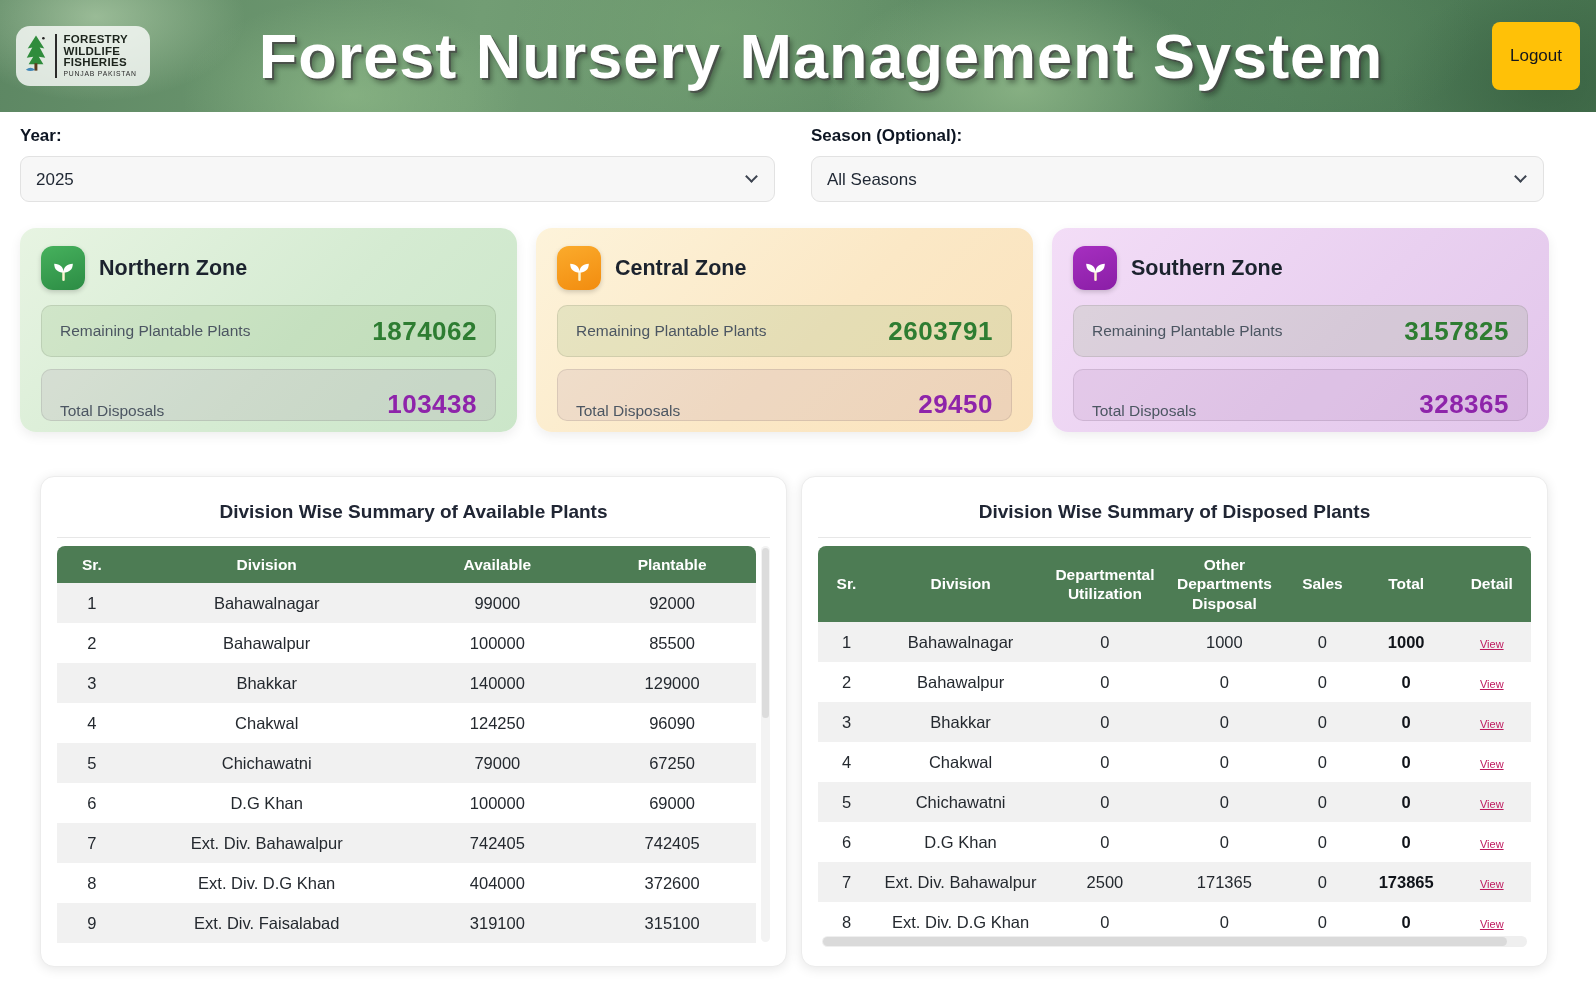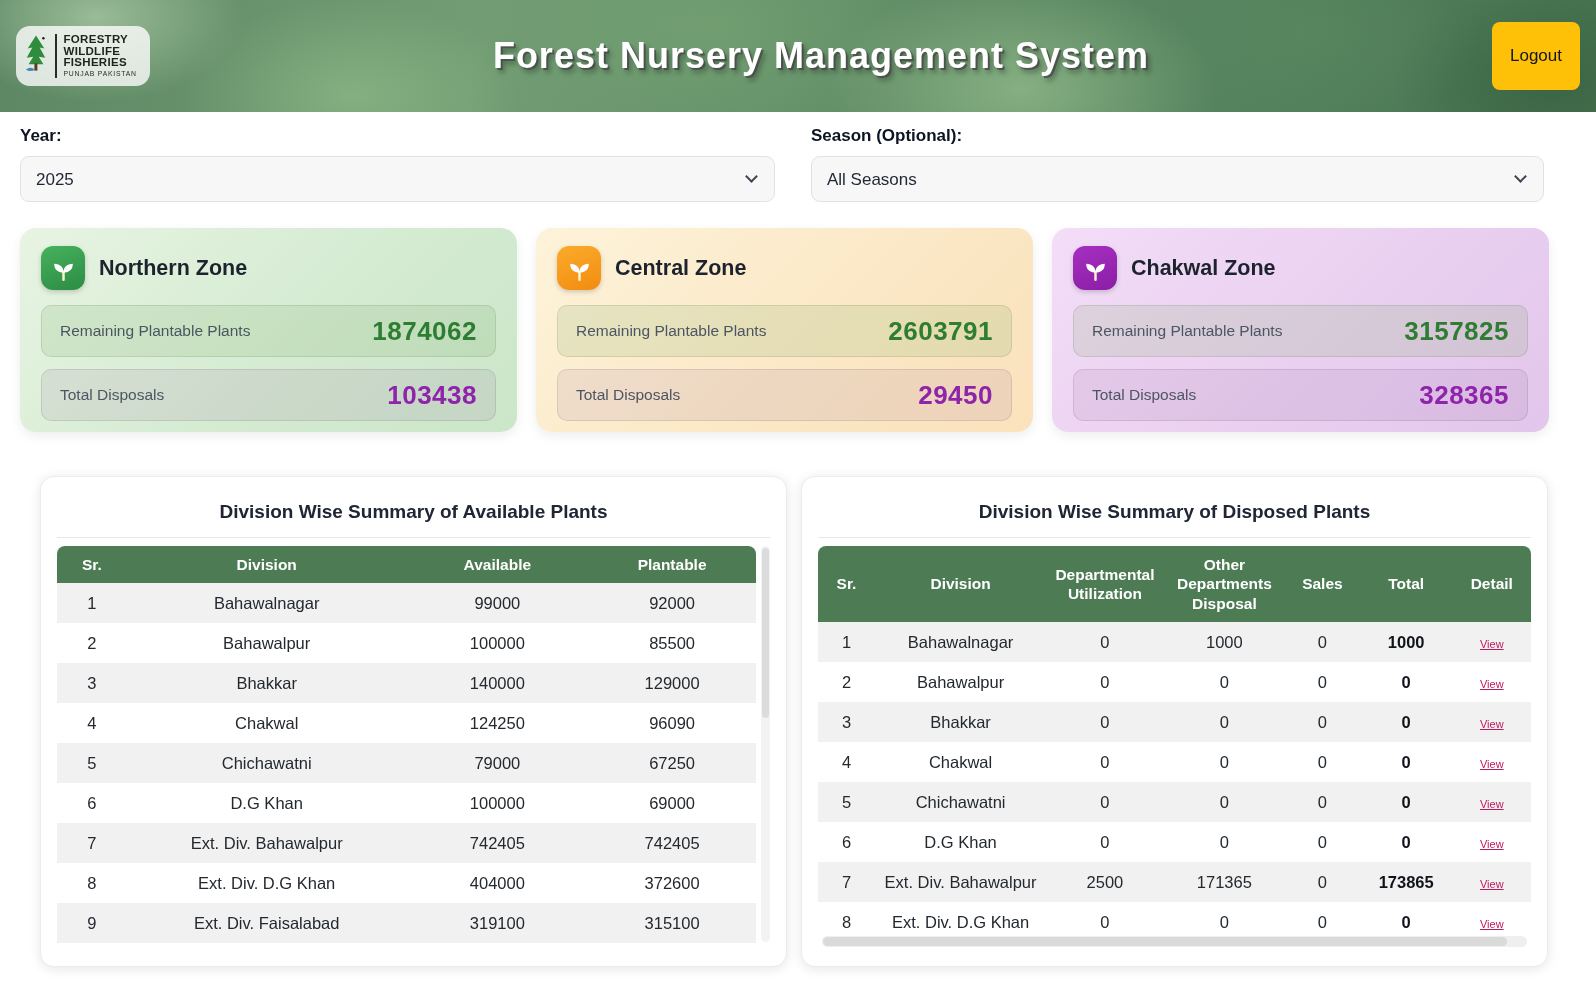--- a/index.html
+++ b/index.html
@@ -22,21 +22,21 @@
   .logo-box {
     display:flex; align-items:center; gap:7px;
     width:134px; height:60px; padding:6px 8px;
     background:rgba(255,255,255,.78); border-radius:14px; flex:0 0 auto;
   }
   .logo-divider { width:1.5px; height:44px; background:#2a2a2a; }
   .logo-text { display:flex; flex-direction:column; line-height:1.02;justify-content:space-between; }
   .logo-line { font-weight:700; font-size:11.5px; letter-spacing:.3px; color:#1c241c; }
   .logo-sub  { font-size:6.8px; letter-spacing:.8px; color:#2a2a2a; margin-top:2px; }
   .header-title {
-    flex:1; text-align:center; color:#ffffff; font-size:36px; font-weight:800;
+    flex:1; text-align:center; color:#ffffff; font-size:63px; font-weight:800;
     letter-spacing:1px; white-space:nowrap;
     text-shadow:2px 2px 0 rgba(70,70,70,.75), 4px 5px 5px rgba(0,0,0,.30);
   }
   .logout-btn {
     flex:0 0 auto; background:#ffc107; color:#14171e; border:none;
     font-family:inherit; font-size:17px; font-weight:500;
     padding:24px 18px; border-radius:8px; cursor:pointer;
   }
 
   
@@ -73,21 +73,21 @@
   .zone-card.north .zone-icon { background:linear-gradient(160deg,#46b15d,#2c8c44); }
   .zone-card.central .zone-icon { background:linear-gradient(160deg,#fbab2c,#f28c0f); }
   .zone-card.south .zone-icon { background:linear-gradient(160deg,#a62fc0,#8a1ea6); }
   .zone-name { font-size:21.5px; font-weight:700; color:#1c232e; }
   .stat-row {
     height:52px; border-radius:10px; border:1px solid rgba(0,0,0,.09);
     display:flex; align-items:center; justify-content:space-between;
     padding:0 18px; margin-bottom:12px;
   }
   .stat-row.plantable { background:rgba(120,165,95,.16); }
-  .stat-row.disposal  { background:rgba(150,100,160,.12); }
+  .stat-row.disposal  { background:rgba(150,100,160,.12);align-items:flex-end; }
   .stat-label { font-size:15.5px; color:#4c5662; }
   .stat-value { font-size:26px; font-weight:800; letter-spacing:.5px; }
   .stat-value.green { color:#2e7d32; }
   .stat-value.purple { color:#8e24aa; }
 
   
   .tables { display:flex; gap:14px; padding:44px 48px 0 40px; }
   .table-card {
     flex:1; height:491px; background:#ffffff; border-radius:14px;
     border:1px solid #ececec; box-shadow:0 2px 12px rgba(0,0,0,.10);
@@ -226,21 +226,21 @@
 
   <div class="zone-card south">
     <div class="zone-head">
       <span class="zone-icon">
         <svg width="27" height="27" viewBox="0 0 24 24">
           <path d="M12 22v-7" stroke="#fdf3cf" stroke-width="2.2" stroke-linecap="round" fill="none"></path>
           <path d="M12 15.5c.2-4.5-3-7.8-8.3-7.8.1 5.3 3.3 7.8 8.3 7.8z" fill="#ffffff"></path>
           <path d="M12 15.5c-.2-4.5 3-7.8 8.3-7.8-.1 5.3-3.3 7.8-8.3 7.8z" fill="#ffffff"></path>
         </svg>
       </span>
-      <span class="zone-name">Chakwal Zone</span>
+      <span class="zone-name">Southern Zone</span>
     </div>
     <div class="stat-row plantable">
       <span class="stat-label">Remaining Plantable Plants</span>
       <span class="stat-value green">3157825</span>
     </div>
     <div class="stat-row disposal">
       <span class="stat-label">Total Disposals</span>
       <span class="stat-value purple">328365</span>
     </div>
   </div>

